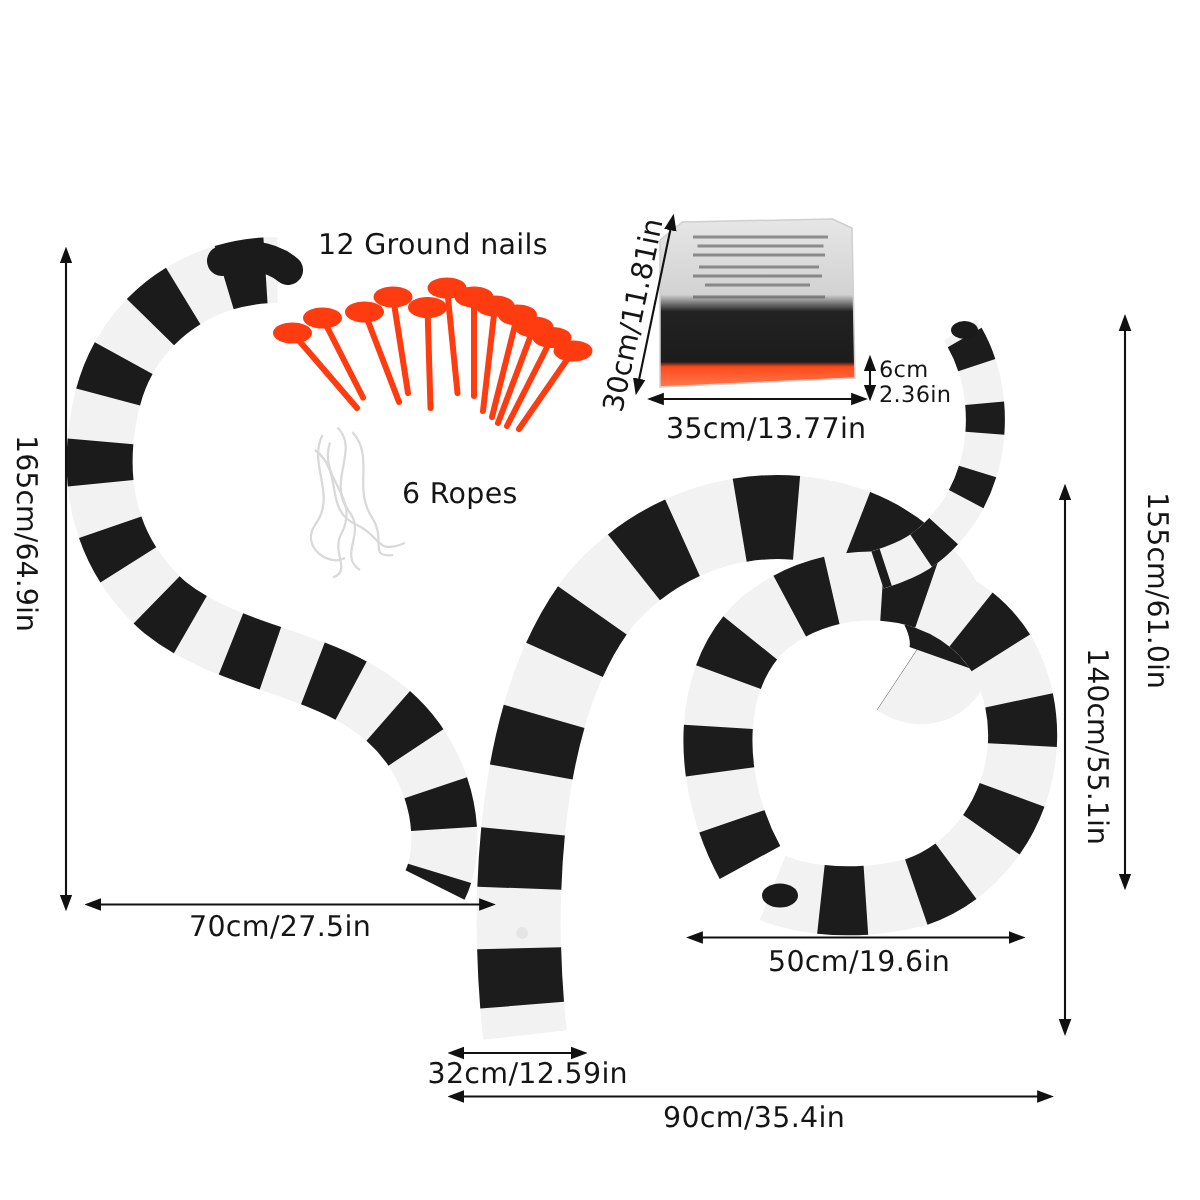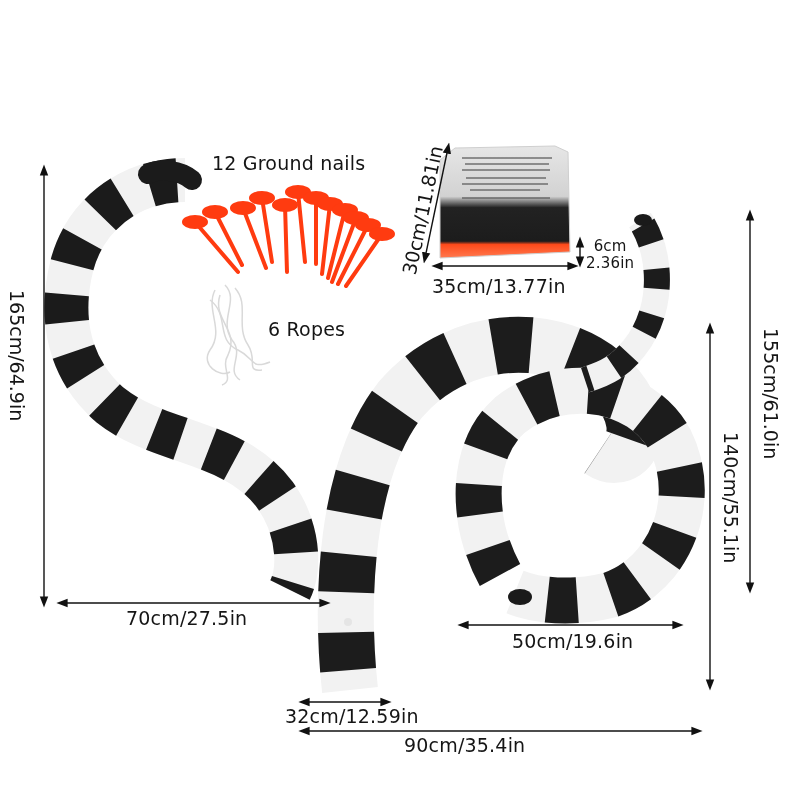--- a/index.html
+++ b/index.html
@@ -113,25 +113,25 @@
     <line x1="448" y1="148" x2="425" y2="258" marker-start="url(#arr)" marker-end="url(#arr)"></line>
     <line x1="437" y1="266" x2="573" y2="266" marker-start="url(#arr)" marker-end="url(#arr)"></line>
     <line x1="580" y1="242" x2="580" y2="262" marker-start="url(#arr)" marker-end="url(#arr)"></line>
   </g>
 </svg>
 
 <div class="label" style="left:212px; top:152px;text-align:center;">12 Ground nails</div>
 <div class="label" style="left:268px; top:318px;">6 Ropes</div>
 
 <div class="vlabel" style="left:398px; top:272px; transform: rotate(-78deg);">30cm/11.81in</div>
-<div class="label" style="left:432px; top:275px;">35cm/13.77in</div>
+<div class="label" style="left:444px; top:275px;">35cm/13.77in</div>
 <div class="stack" style="left:586px; top:238px;">
-  <div class="label small" style="position:static;text-align:center;">6cm</div>
+  <div class="label small" style="position:static;">6cm</div>
   <div class="label small" style="position:static;">2.36in</div>
 </div>
 
 <div class="vlabel" style="left:28px; top:290px; transform: rotate(90deg);">165cm/64.9in</div>
 <div class="label" style="left:126px; top:607px;">70cm/27.5in</div>
 <div class="vlabel" style="left:782px; top:328px; transform: rotate(90deg);">155cm/61.0in</div>
 <div class="vlabel" style="left:742px; top:432px; transform: rotate(90deg);">140cm/55.1in</div>
 <div class="label" style="left:512px; top:630px;">50cm/19.6in</div>
 <div class="label" style="left:285px; top:705px;">32cm/12.59in</div>
-<div class="label" style="left:404px; top:734px;">90cm/35.4in</div>
+<div class="label" style="left:442px; top:734px;">90cm/35.4in</div>
 
 </body></html>

